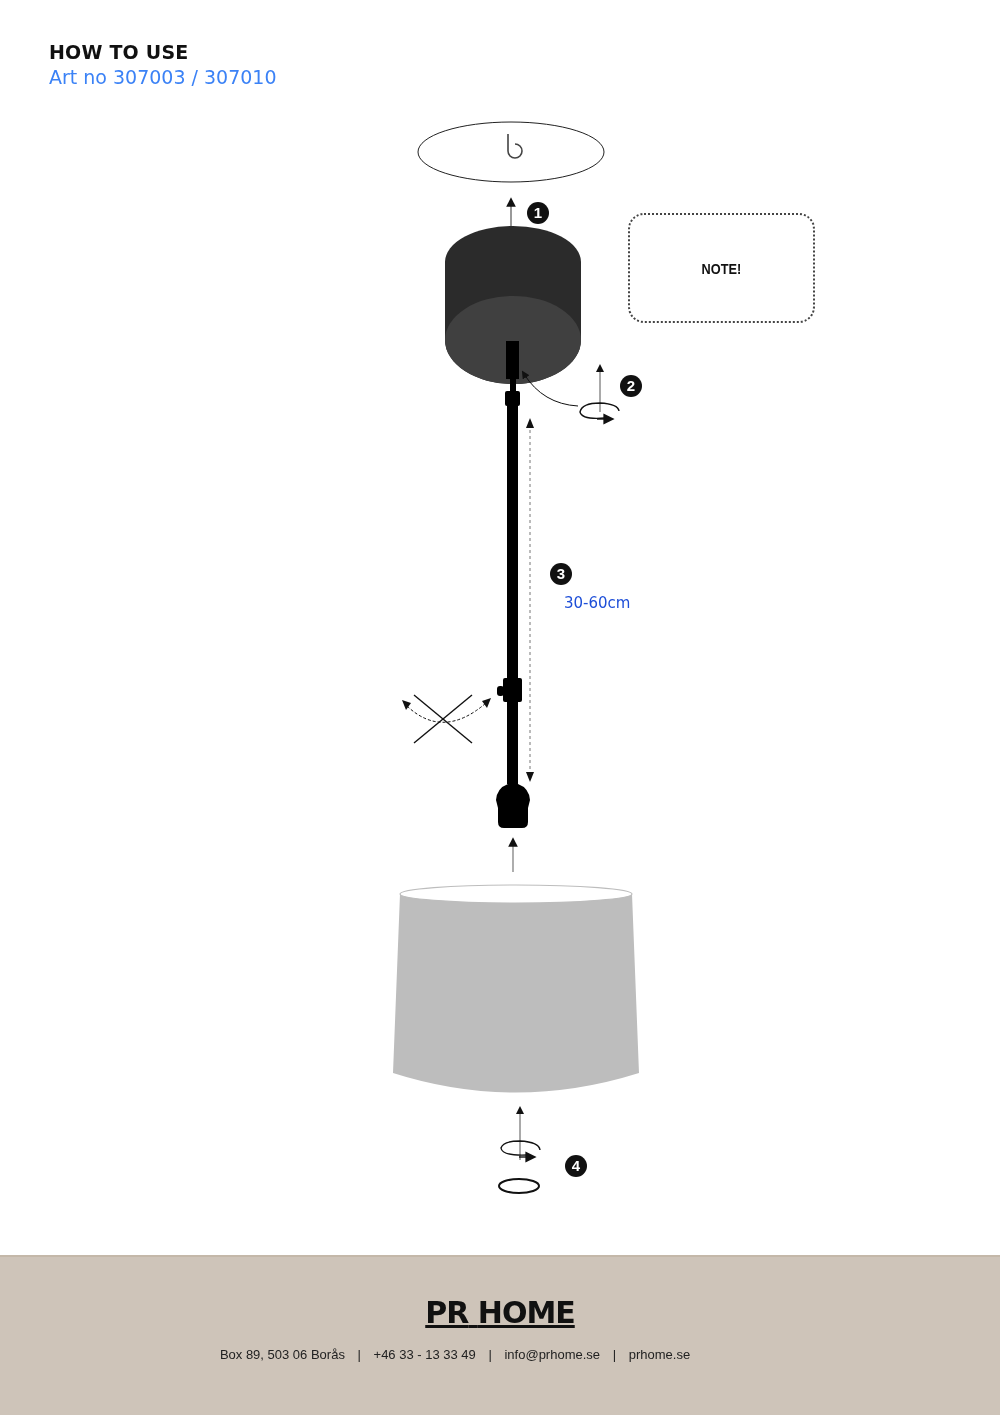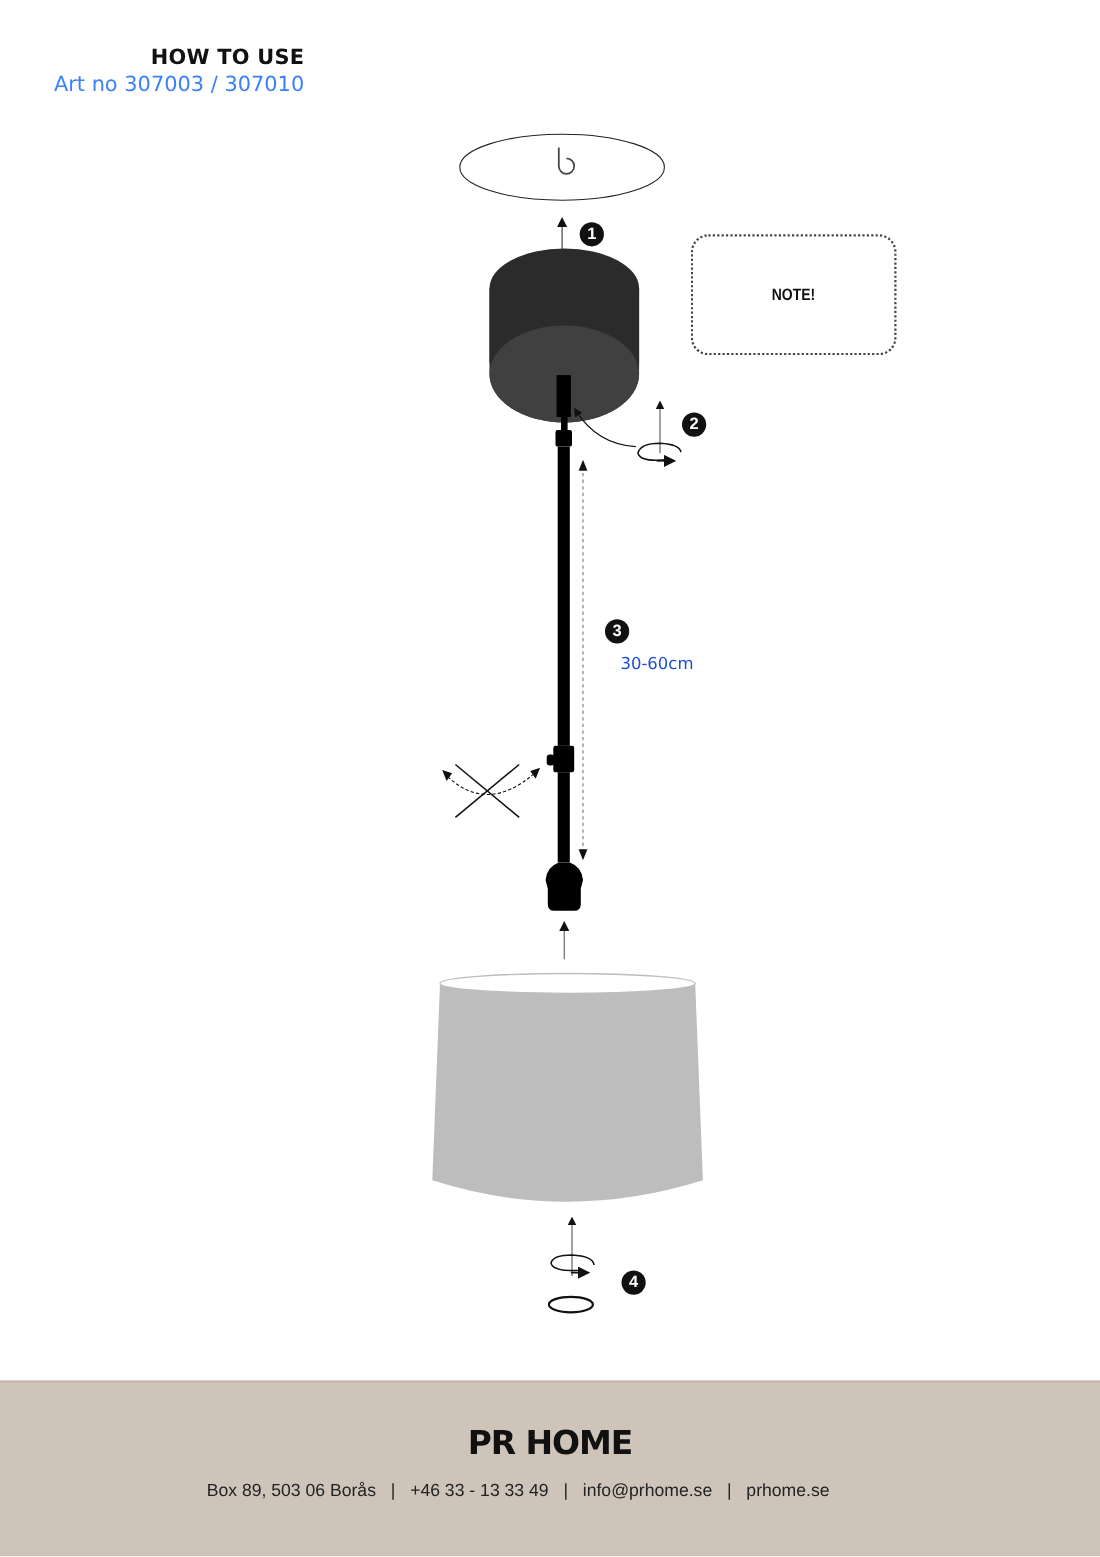--- a/index.html
+++ b/index.html
@@ -1,21 +1,21 @@
 <!DOCTYPE html>
 <html><head>
 <meta charset="utf-8">
 <style>
   html, body { margin: 0; padding: 0; }
   body {
     width: 1000px; height: 1415px; position: relative; overflow: hidden;
     background: #ffffff; font-family: "Liberation Sans", sans-serif; color: #111;
   }
   .header { position: absolute; left: 49px; top: 40px; }
-  .title { font-family: "DejaVu Sans", sans-serif; font-weight: bold; font-size: 19px; letter-spacing: 0.2px; line-height: 24px; color: #111; text-align: right; }
+  .title { font-family: "DejaVu Sans", sans-serif; font-weight: bold; font-size: 19px; letter-spacing: 0.2px; line-height: 24px; color: #111; }
   .subtitle { font-family: "DejaVu Sans", sans-serif; font-size: 19px; line-height: 26px; color: #3b82f6; }
   svg.diagram { position: absolute; left: 0; top: 0; }
   .note {
     position: absolute; left: 628px; top: 213px; width: 187px; height: 110px;
     border: 2px dotted #444; border-radius: 16px; box-sizing: border-box;
     display: flex; flex-direction: row; align-items: center; justify-content: center;
     text-align: center;
   }
   .note-title { font-family: "Liberation Sans", sans-serif; font-weight: bold; font-size: 15px; line-height: 19px; transform: scaleX(0.85); }
   .note-text { font-family: "Liberation Sans", sans-serif; font-size: 16px; line-height: 20px; width: 160px; }
@@ -24,25 +24,25 @@
     background: #111; color: #fff; font-family: "Liberation Sans", sans-serif;
     font-weight: bold; font-size: 15px; line-height: 22px; text-align: center;
   }
   .measure { position: absolute; left: 544px; top: 594px; font-family: "DejaVu Sans", sans-serif; font-size: 15px; color: #1d4ed8; margin-left: 20px; }
   .footer {
     position: absolute; left: 0; top: 1255px; width: 1000px; height: 160px;
     background: #cec4b9; border-top: 2px solid #c4b8a9; box-sizing: border-box;
   }
   .logo {
     position: absolute; left: 0; width: 1000px; top: 38px; text-align: center;
-    font-family: "DejaVu Sans", sans-serif; font-weight: bold; font-size: 30px; letter-spacing: -1px; color: #111;
+    font-family: "DejaVu Sans", sans-serif; font-weight: bold; font-size: 30px; letter-spacing: -1px; color: #111; text-decoration: underline;
   }
   .contact {
     position: absolute; left: 0; width: 910px; top: 90px; text-align: center;
-    font-family: "Liberation Sans", sans-serif; font-size: 16px; color: #222; margin-left: 16px;
+    font-family: "Liberation Sans", sans-serif; font-size: 13px; color: #222;
   }
   .contact .sep { margin: 0 9px; }
 </style>
 </head>
 <body>
 
 <div class="header">
   <div class="title">HOW TO USE</div>
   <div class="subtitle">Art no 307003 / 307010</div>
 </div>

